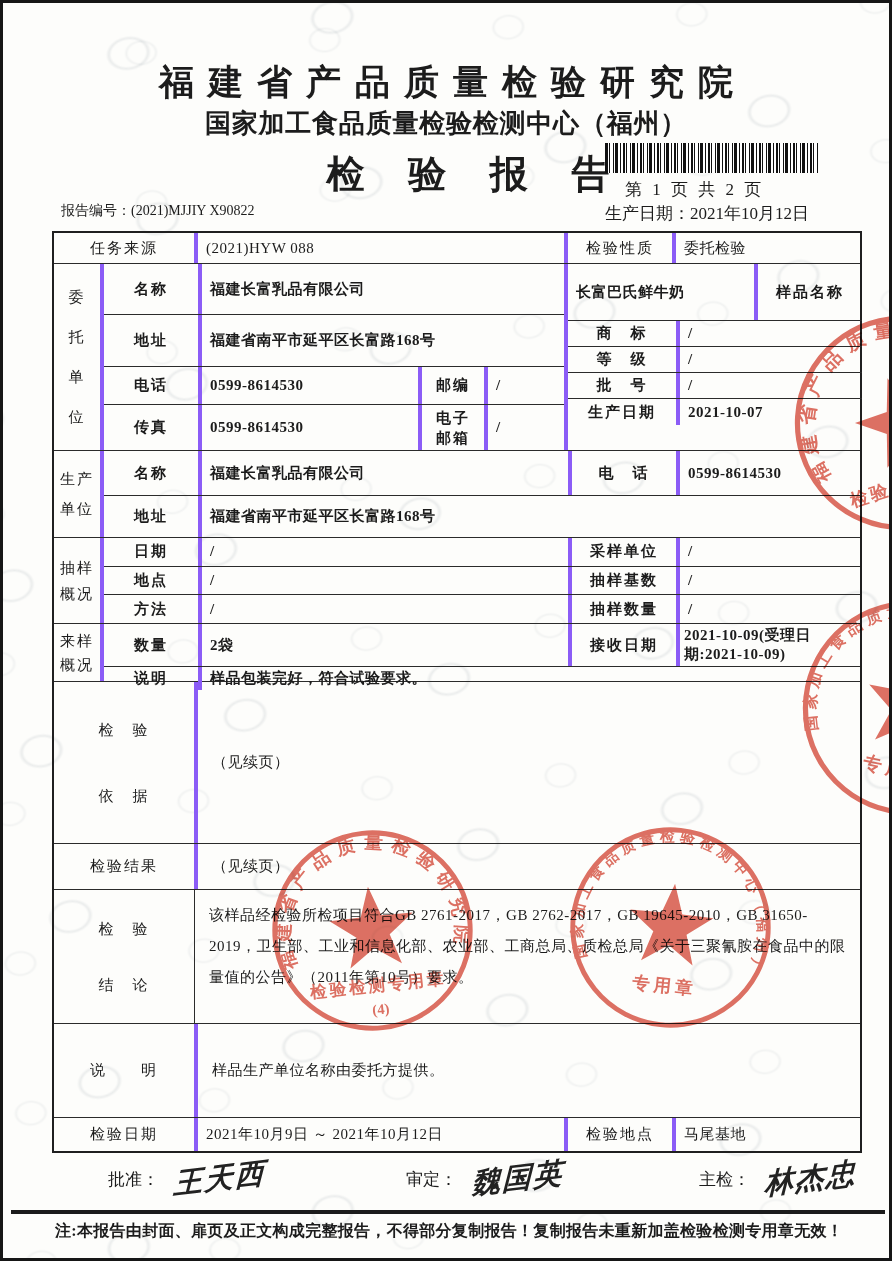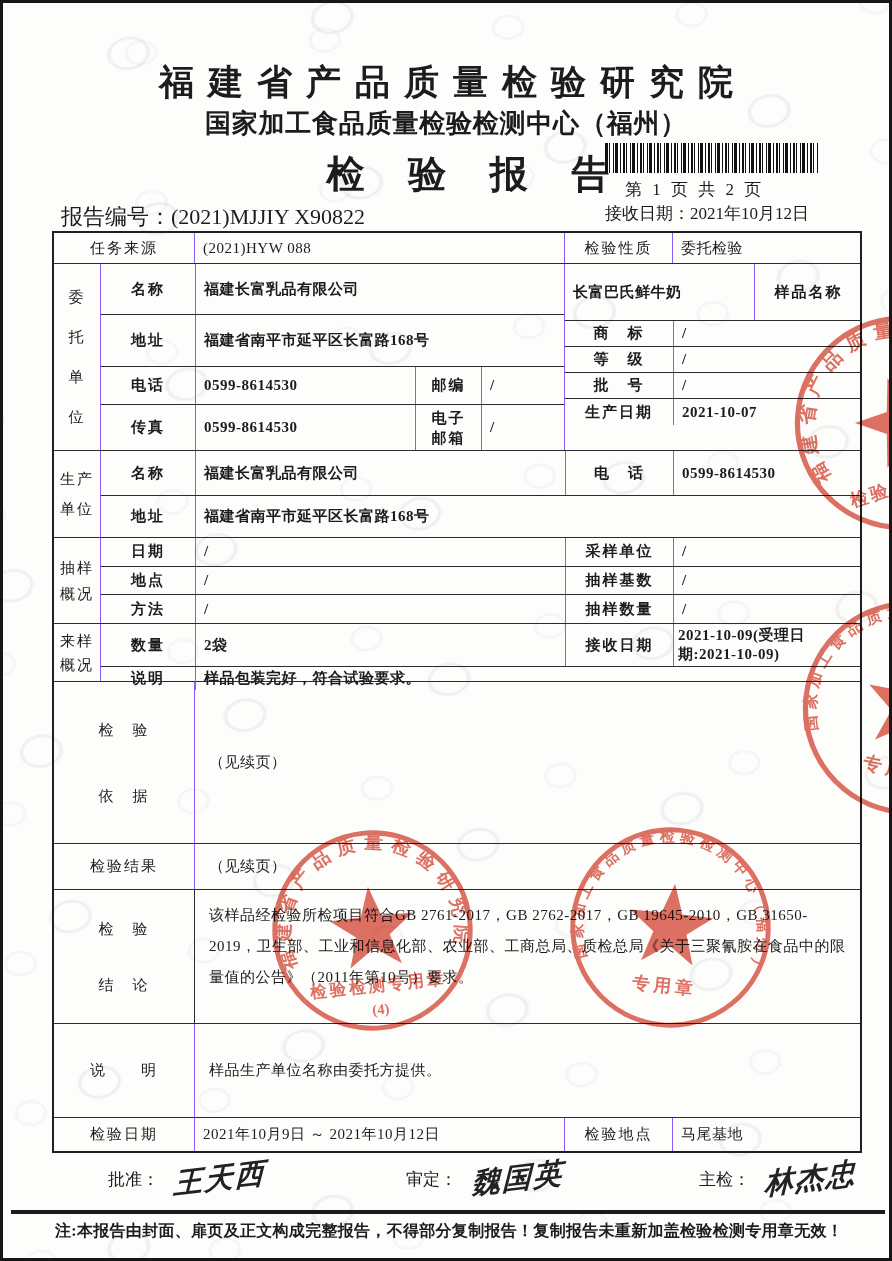--- a/index.html
+++ b/index.html
@@ -26,33 +26,33 @@
   .org{top:56px;left:0;width:100%;text-align:center;font-size:35px;font-weight:bold;
        letter-spacing:.40em;text-indent:.40em;}
   .ctr{top:103px;left:0;width:100%;text-align:center;font-size:26px;font-weight:bold;letter-spacing:.03em;}
   .ttl{top:146px;left:0;width:100%;text-align:center;font-size:38px;font-weight:bold;
        letter-spacing:.45em;text-indent:.45em;transform:translateX(22px);}
   .barcode{top:140px;left:602px;width:212px;height:30px;
     background:repeating-linear-gradient(90deg,#111 0 2px,#fff 2px 3px,#111 3px 4px,
       #fff 4px 7px,#111 7px 8px,#fff 8px 9px,#111 9px 12px,#fff 12px 14px,#111 14px 15px,#fff 15px 17px);
     border-left:1px solid #111;}
   .pginfo{top:175px;left:622px;font-size:17px;letter-spacing:3px;}
-  .meta-l{top:199px;left:58px;font-size:22px;}
+  .meta-l{top:199px;left:58px;font-size:14px;}
   .meta-r{top:199px;left:602px;font-size:17px;}
 
   
   .rtable{top:228px;left:49px;width:810px;border:2px solid #1f1f1f;box-sizing:border-box;
           font-size:15px;background:transparent;}
   .row{display:flex;box-sizing:border-box;}
   .row + .row{border-top:1px solid #2b2b2b;}
   .subcol{display:flex;flex-direction:column;box-sizing:border-box;}
   .srow{display:flex;flex:1;box-sizing:border-box;font-weight:bold;}
   .srow + .srow{border-top:1px solid #2b2b2b;}
   .c{box-sizing:border-box;display:flex;align-items:center;padding:2px 8px;overflow:hidden;}
-  .row > * + * , .srow > * + * {border-left:1px solid #8b5cf6;}
+  .row > * + * , .srow > * + * {border-left:4px solid #8b5cf6;}
   .lab{justify-content:center;text-align:center;letter-spacing:2px;padding:2px 2px;}
   .val{letter-spacing:.5px;}
   .prelb{white-space:pre-line;justify-content:center;text-align:center;}
   .para{display:block;padding:10px 14px;line-height:2.05;letter-spacing:.5px;}
   .w46{width:46px;flex:none;}  .w94{width:94px;flex:none;}
   .w108{width:108px;flex:none;}
   .w140{width:140px;flex:none;}
   .w220{width:220px;flex:none;}.w298{width:298px;flex:none;}
   .w370{width:370px;flex:none;}.w464{width:464px;flex:none;}
   .grow1{flex:1;}
@@ -81,21 +81,21 @@
 
   <div class="abs org">福建省产品质量检验研究院</div>
   <div class="abs ctr">国家加工食品质量检验检测中心（福州）</div>
   <div class="abs ttl">检 验 报 告</div>
   <div class="abs barcode"></div>
   <div class="abs pginfo">第 1 页  共 2 页</div>
   <div class="abs meta-l">
     <span>报告编号：</span><span>(2021)MJJIY X90822</span>
   </div>
   <div class="abs meta-r">
-    <span>接收日期：</span><span>2021年10月12日</span>
+    <span>生产日期：</span><span>2021年10月12日</span>
   </div>
 
   <div class="abs rtable">
 
     <div class="row" style="height:30px">
       <div class="c lab w140">任务来源</div>
       <div class="c val w370">(2021)HYW 088</div>
       <div class="c lab w108">检验性质</div>
       <div class="c val grow1">委托检验</div>
     </div>

